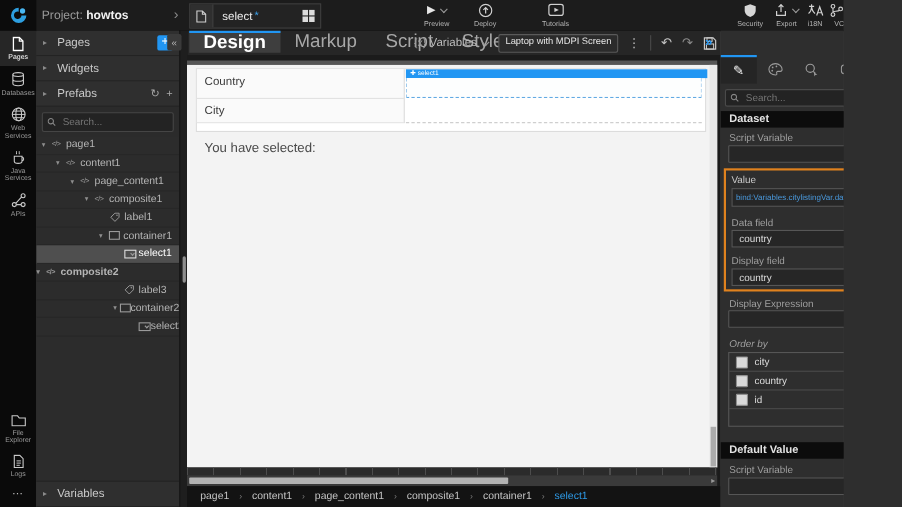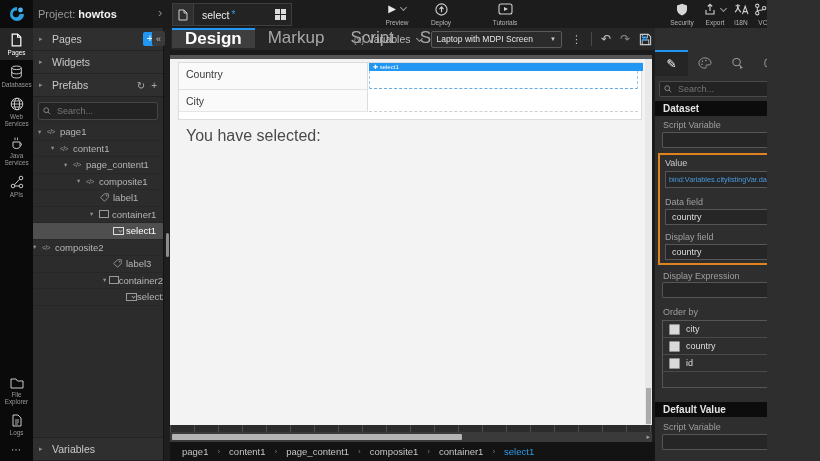--- a/index.html
+++ b/index.html
@@ -26,21 +26,21 @@
   .avatar{left:800px;top:4px;width:19px;height:19px;border-radius:50%;background:#67a92c;color:#fff;
     font-size:13px;font-weight:bold;display:flex;align-items:center;justify-content:center;}
   .chev{display:inline-block;width:4px;height:4px;border-right:1.3px solid #9a9a9a;border-bottom:1.3px solid #9a9a9a;transform:rotate(45deg);margin-left:3px;margin-bottom:2px;}
   
   .ctoolbar{left:170px;top:28px;width:485px;height:22px;background:#262626;border-bottom:1px solid #161616;}
   .dtab{display:inline-block;height:20px;line-height:20px;padding:0 13px;font-size:17px;color:#a8a8a8;vertical-align:top;}
   .dtab.active{background:#3e3e3e;border-top:2px solid #2196f3;height:18px;line-height:18px;color:#fff;font-weight:bold;}
   .tools-right{right:3px;top:0;height:22px;display:flex;align-items:center;gap:9px;}
   .varlbl{font-size:10.5px;color:#bbb;white-space:nowrap;}
   .devsel{height:15px;border:1px solid #5a5a5a;border-radius:2px;font-size:8.5px;color:#e6e6e6;
-    display:flex;align-items:center;padding:0 5px;gap:17px;white-space:nowrap;background:#2b2b2b;}
+    display:flex;align-items:center;padding:0 5px;gap:12px;white-space:nowrap;background:#2b2b2b;flex-direction:column;}
   .tico{font-size:12px;color:#c5c5c5;}
   .divider{width:1px;height:14px;background:#4a4a4a;}
   .collapse-r{left:641px;top:31px;font-size:12px;font-weight:bold;color:#2196f3;}
   .collapse-l{left:152px;top:31px;width:13px;height:15px;background:#3a3a3a;border-radius:2px;color:#bbb;
     font-size:9px;display:flex;align-items:center;justify-content:center;z-index:5;}
   
   .rail{left:0;top:28px;width:33px;height:433px;background:#0a0a0a;display:flex;flex-direction:column;align-items:center;}
   .ritem{width:33px;padding:5px 0 4px 0;display:flex;flex-direction:column;align-items:center;gap:2px;}
   .ritem .cap{font-size:6.3px;color:#9a9a9a;text-align:center;line-height:7px;}
   .ritem.active{background:#262626;}
@@ -71,21 +71,21 @@
   .ruler .thumb{position:absolute;left:2px;top:205px;width:3px;height:24px;background:#8d8d8d;border-radius:2px;}
   
   .canvas{left:170px;top:50px;width:485px;height:411px;background:#1b1b1b;}
   .devicetop{left:0;top:5px;width:482px;height:4px;background:#555;}
   .page{left:0;top:9px;width:482px;height:366px;background:#f3f3f3;}
   .form{left:8px;top:3px;width:462px;height:56px;background:#fff;border:1px solid #dcdcdc;}
   .fcell{position:absolute;left:0;width:189px;background:#fafafa;border-right:1px solid #dcdcdc;border-bottom:1px solid #e2e2e2;font-size:10.5px;color:#3c3c3c;padding-left:7px;box-sizing:border-box;padding-top:5px;}
   .selbar{position:absolute;left:190px;top:0;width:270px;height:8px;background:#2196f3;color:#fff;font-size:6px;line-height:8px;padding-left:4px;}
   .selwidget{position:absolute;left:190px;top:8px;width:269px;height:18px;background:#fdfefe;border-bottom:1px dashed #62aae3;border-left:1px dashed #9ec9ec;border-right:1px dashed #9ec9ec;box-sizing:border-box;}
   .citywidget{position:absolute;left:190px;top:27px;width:269px;height:22px;background:#fff;border-bottom:1px dashed #cfcfcf;box-sizing:border-box;}
-  .cmsg{left:16px;top:68px;font-size:16px;color:#4a4a4a;}
+  .cmsg{left:16px;top:68px;font-size:12px;color:#4a4a4a;}
   .vscroll{left:475px;top:0;width:7px;height:366px;background:#e9e9e9;}
   .vscroll .thumb{position:absolute;left:1px;top:329px;width:5px;height:36px;background:#ababab;}
   .ticks{left:0;top:375px;width:482px;height:7px;background:#2b2b2b;
     background-image:repeating-linear-gradient(90deg,#4c4c4c 0 1px,transparent 1px 24px);}
   .hscroll{left:0;top:382px;width:482px;height:10px;background:#3a3a3a;}
   .hscroll .thumb{position:absolute;left:2px;top:2px;width:290px;height:6px;background:#b3b3b3;border-radius:1px;}
   .hscroll .arr{position:absolute;right:2px;top:1px;font-size:7px;color:#9a9a9a;}
   .crumbbar{left:0;top:392px;width:485px;height:19px;background:#131313;display:flex;align-items:center;gap:9px;padding-left:12px;box-sizing:border-box;font-size:9.5px;color:#c5c5c5;}
   .crumbsep{color:#787878;font-size:8px;}
   .crumb.cur{color:#2e9be8;}
@@ -371,21 +371,21 @@
             <span class="boxg"></span>
           </span>
           <span>container1</span>
         </div>
       <div class="trow sel" style="padding-left:80px;">
           <span class="ticon">
             <span class="selg" style="border-color:#ddd;"></span>
           </span>
           <span>select1</span>
         </div>
-      <div class="trow" style="">
+      <div class="trow" style="font-weight:bold;">
           <span class="arr">▾</span>
           <span class="ticon">
             <span class="codeg">&lt;/&gt;</span>
           </span>
           <span>composite2</span>
         </div>
       <div class="trow" style="padding-left:80px;">
           <span class="ticon">
             <svg width="9" height="9" viewBox="0 0 12 12">
               <path d="M1 6 L6 1 H11 V6 L6 11 Z" fill="none" stroke="#9a9a9a" stroke-width="1.2"></path>
@@ -524,21 +524,21 @@
     </div>
 
     <div class="abs rlbl" style="left:8px;top:243px;">Display Expression</div>
     <div class="abs rinput" style="left:7px;top:254px;width:136px;"></div>
     <span class="abs" style="left:146px;top:256px;">
       <svg width="10" height="10" viewBox="0 0 12 12">
           <path d="M4.5 7.5 L7.5 4.5 M3 6 L1.8 7.2 A2.2 2.2 0 0 0 4.9 10.3 L6.1 9.1 M9 6 L10.2 4.8 A2.2 2.2 0 0 0 7.1 1.7 L5.9 2.9" fill="none" stroke="#b5b5b5" stroke-width="1.1"></path>
         </svg>
     </span>
 
-    <div class="abs rlbl" style="left:8px;top:279px;">Order by</div>
+    <div class="abs rlbl" style="left:8px;top:279px;font-style:italic;">Order by</div>
     <div class="abs orderlist">
       <div class="orow">
         <span class="ckbox"></span>
         <span class="olbl">city</span>
         <span class="ochev"></span>
       </div>
       <div class="orow">
         <span class="ckbox"></span>
         <span class="olbl">country</span>
         <span class="ochev"></span>

